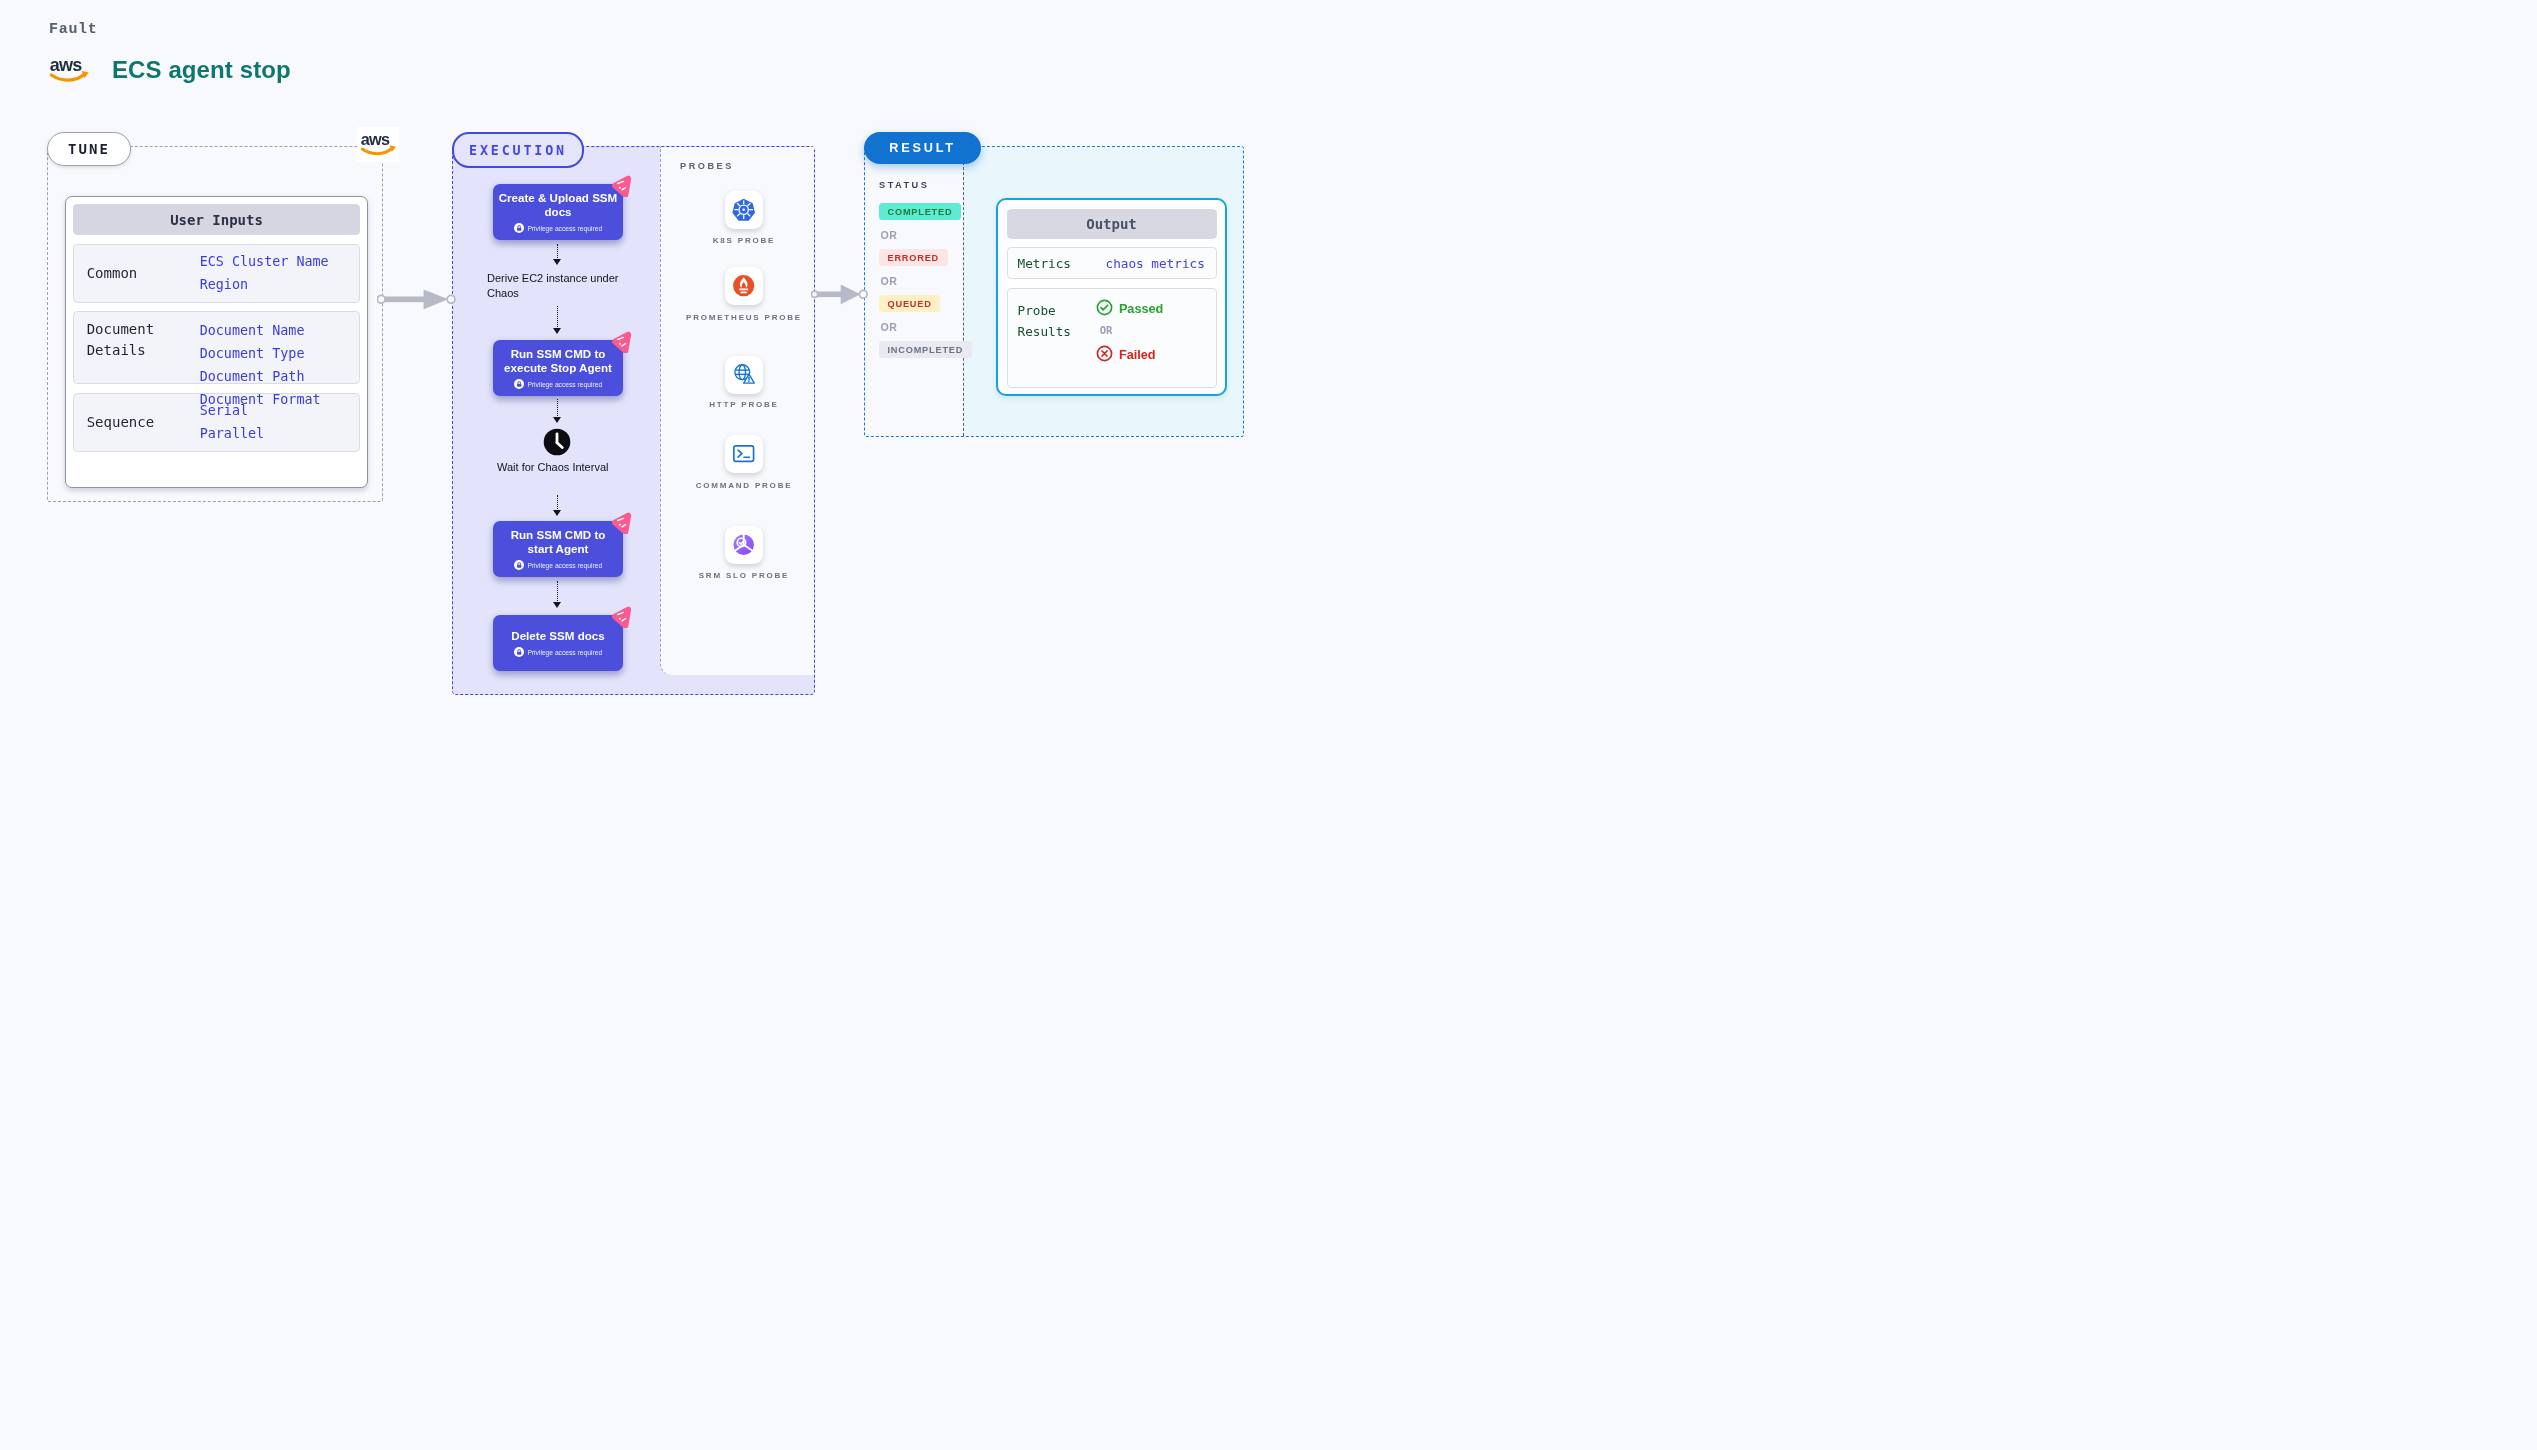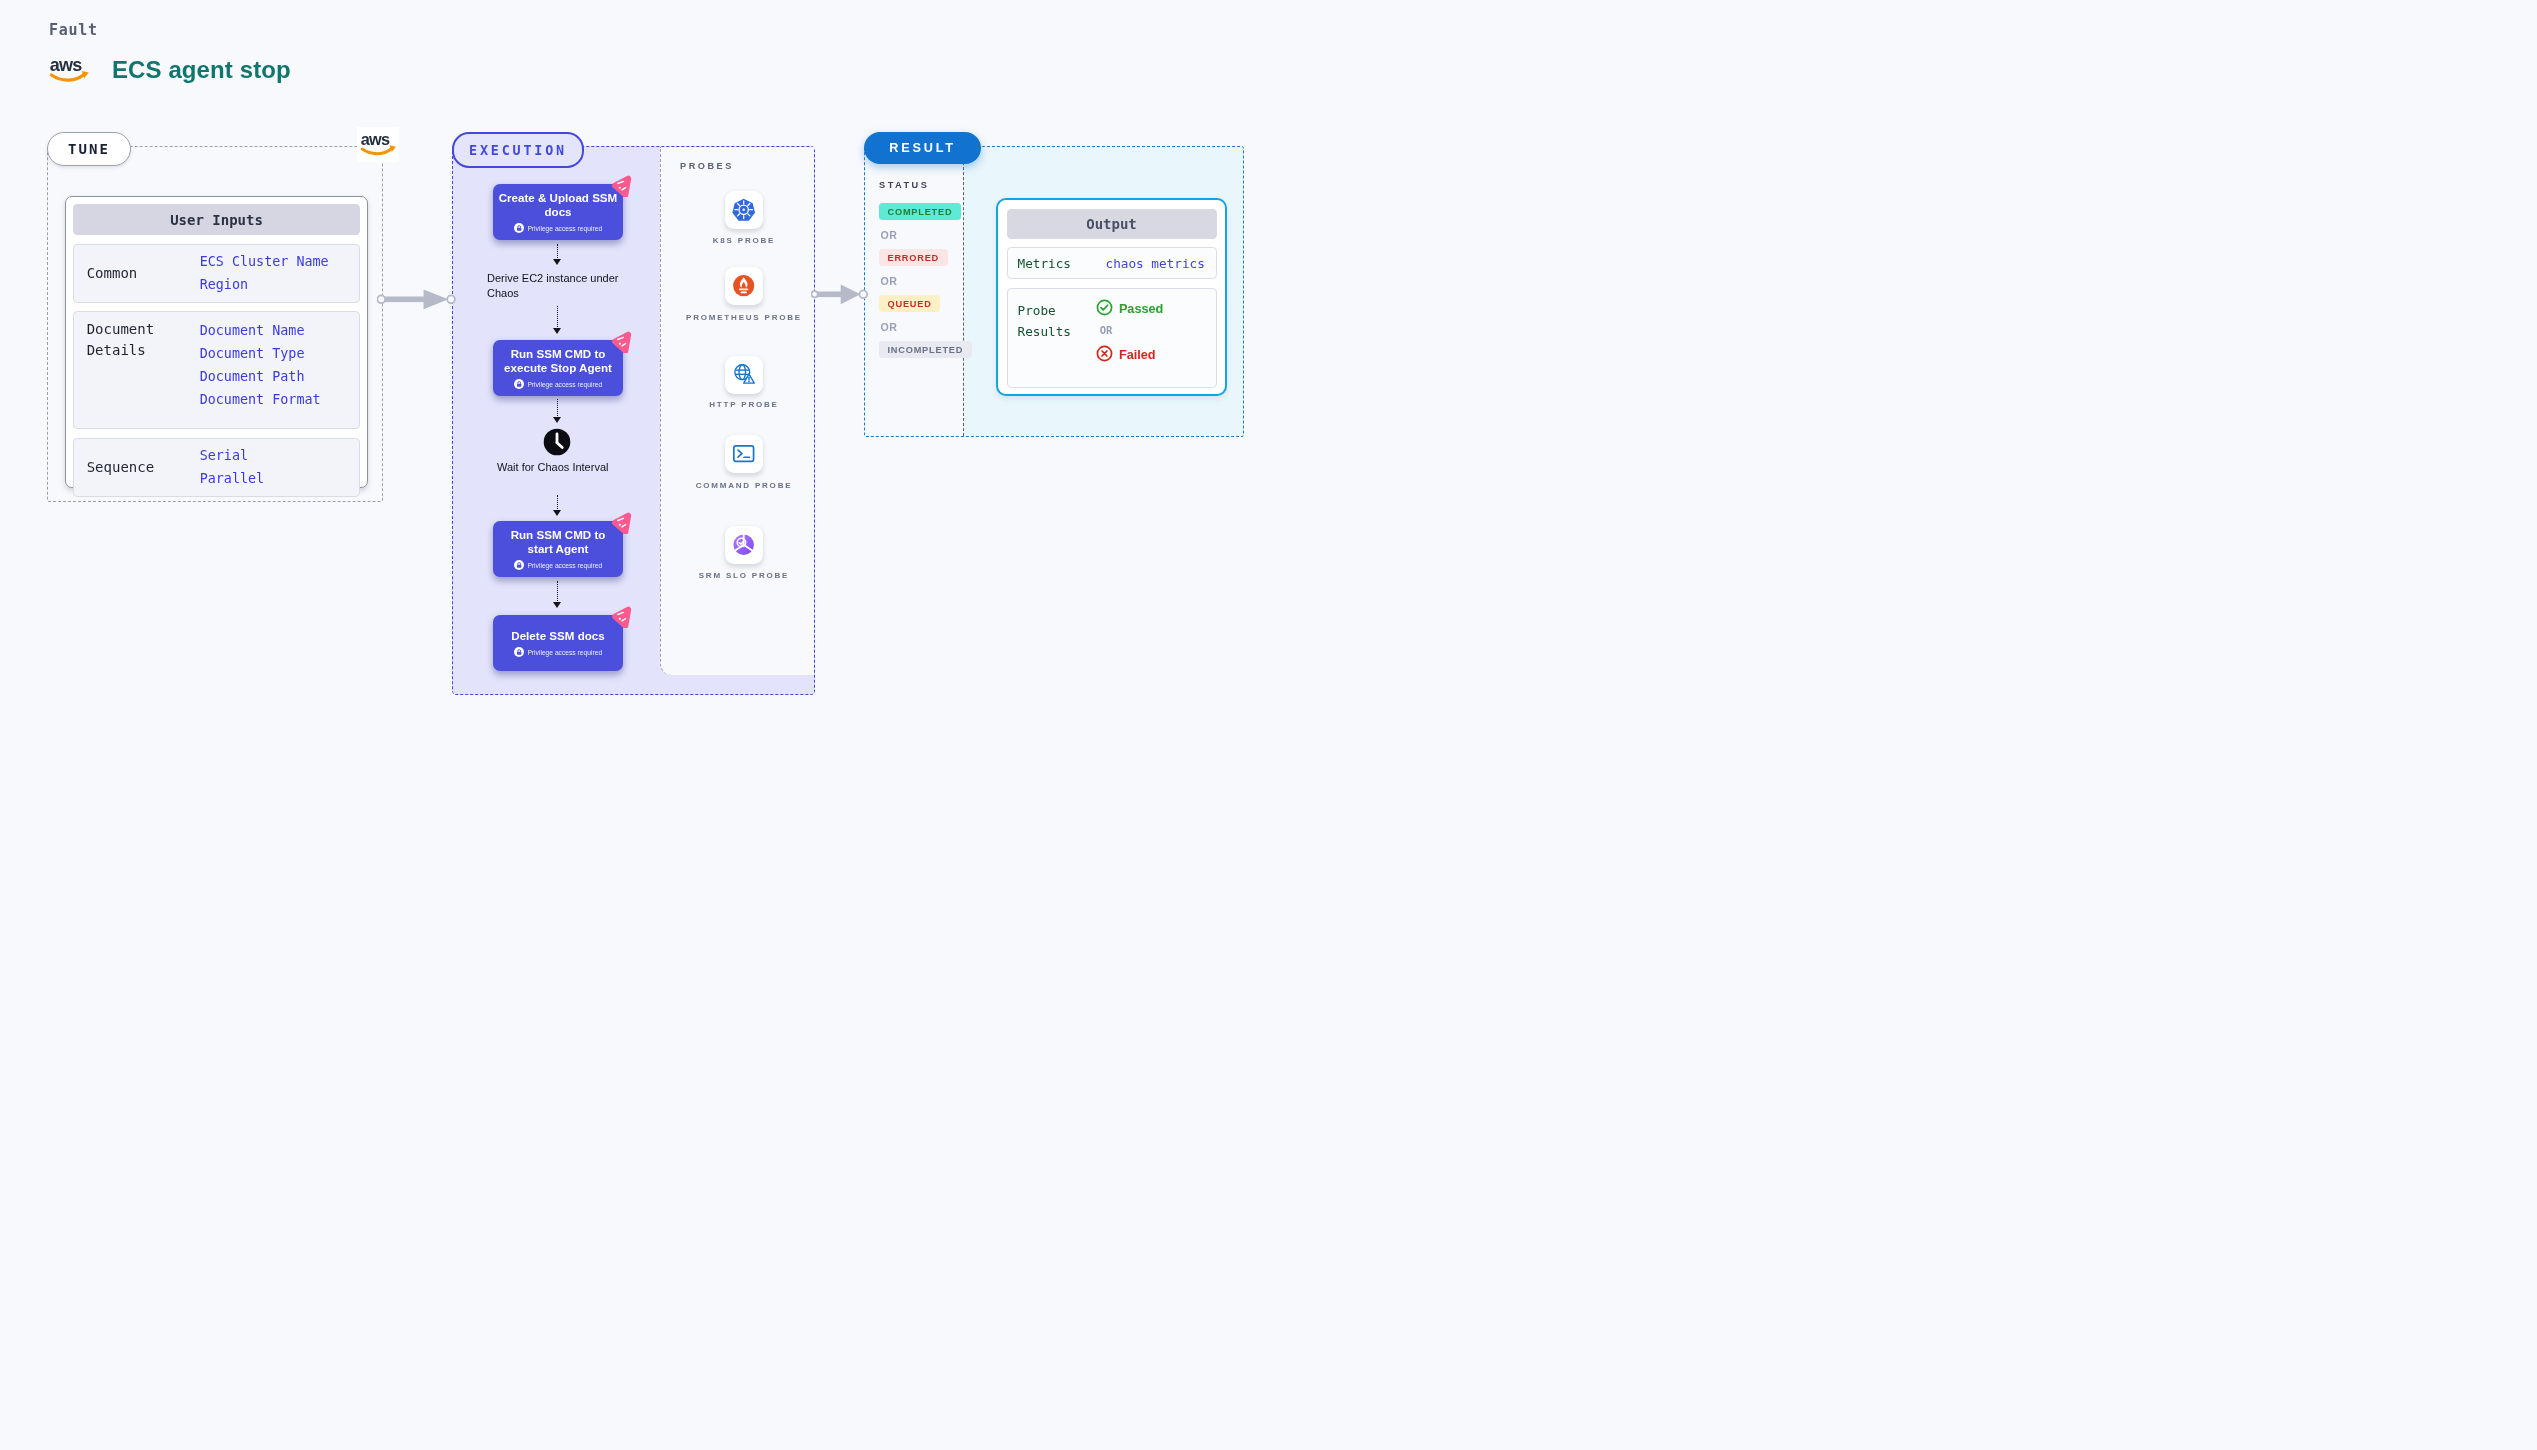--- a/index.html
+++ b/index.html
@@ -6,21 +6,21 @@
   body{
     width:1269px;height:725px;position:relative;overflow:hidden;
     background:#f8f9fc;
     font-family:"Liberation Sans", sans-serif;
     color:#1b2130;
   }
   .mono{font-family:"DejaVu Sans Mono", monospace;}
   .abs{position:absolute;}
 
   
-  .fault-eyebrow{left:49px;top:21px;font-size:15px;font-weight:bold;color:#565e72;letter-spacing:0.7px;}
+  .fault-eyebrow{left:49px;top:21px;font-size:15px;font-weight:bold;color:#565e72;letter-spacing:0.7px;font-family:Liberation Mono, monospace;}
   .header-logo{left:49px;top:55px;width:41px;height:31px;}
   .page-title{left:112px;top:56px;font-size:24px;font-weight:bold;color:#0f766e;margin:0;letter-spacing:0.1px;}
 
   
   .pill{height:32px;border-radius:17px;display:flex;align-items:center;justify-content:center;z-index:5;}
   .tune-pill{left:47px;top:132px;width:82px;background:#ffffff;border:1.8px solid #9aa2b0;
     box-shadow:0 1.4px 3.5px rgba(60,70,90,.15);font-family:"DejaVu Sans Mono",monospace;
     font-weight:bold;font-size:14px;letter-spacing:2.1px;color:#1b2130;}
   .exec-pill{left:452px;top:132px;width:128px;background:#e4e5fb;border:2.1px solid #4348de;
     font-family:"DejaVu Sans Mono",monospace;font-weight:bold;font-size:13.4px;letter-spacing:2.8px;color:#4348de;}
@@ -31,21 +31,21 @@
   
   .tune-box{left:47px;top:146px;width:334px;height:354px;border:1.4px dashed #99a1ae;border-radius:2.8px;}
   .tune-aws{left:357px;top:127px;width:42px;height:35px;background:#ffffff;display:flex;align-items:center;justify-content:center;z-index:6;}
   .ui-card{left:65px;top:188px;width:303px;height:292px;background:#ffffff;border:1.4px solid #8b94a5;
     border-radius:7px;box-shadow:0 2.8px 5.6px rgba(90,100,125,.25);padding:7px;box-sizing:border-box;margin-top:8px;}
   .ui-header{height:31px;background:#d5d6e1;border-radius:4.2px;display:flex;align-items:center;justify-content:center;
     font-weight:bold;font-size:14px;color:#2c3145;margin-bottom:8.5px;}
   .ui-row{background:#f3f4f9;border:1.1px solid #d9dce6;border-radius:4.2px;display:flex;margin-bottom:8.5px;box-sizing:border-box;}
   .ui-row:last-child{margin-bottom:0;}
   .row-h84{height:59px;align-items:center;}
-  .row-h140{height:118px;align-items:flex-start;padding-top:7px;}
+  .row-h140{height:73px;align-items:flex-start;padding-top:7px;}
   .ui-label{width:113px;padding-left:12.7px;font-size:14px;color:#1f2430;line-height:21px;flex:none;}
   .ui-values{display:flex;flex-direction:column;justify-content:center;}
   .ui-values .val{font-size:13.4px;line-height:23px;color:#3a3ae2;}
 
   
   .h-arrow{z-index:4;}
 
   
   .exec-box{left:452px;top:146px;width:363px;height:549px;background:#e3e4fb;border:1.8px dashed #4247dd;border-radius:4.2px;box-sizing:border-box;}
   .probes-panel{position:absolute;right:0;top:0;width:153px;height:528px;background:#f8f9fc;

